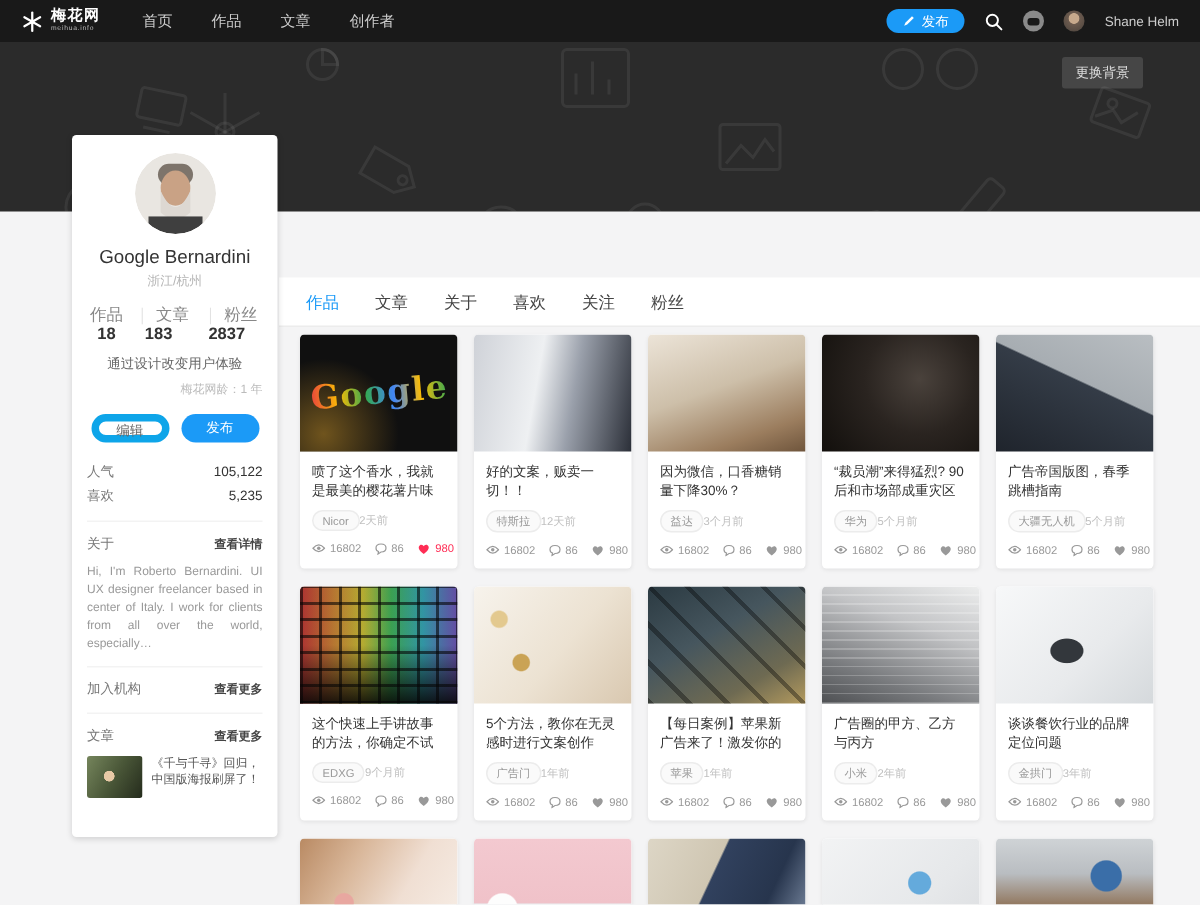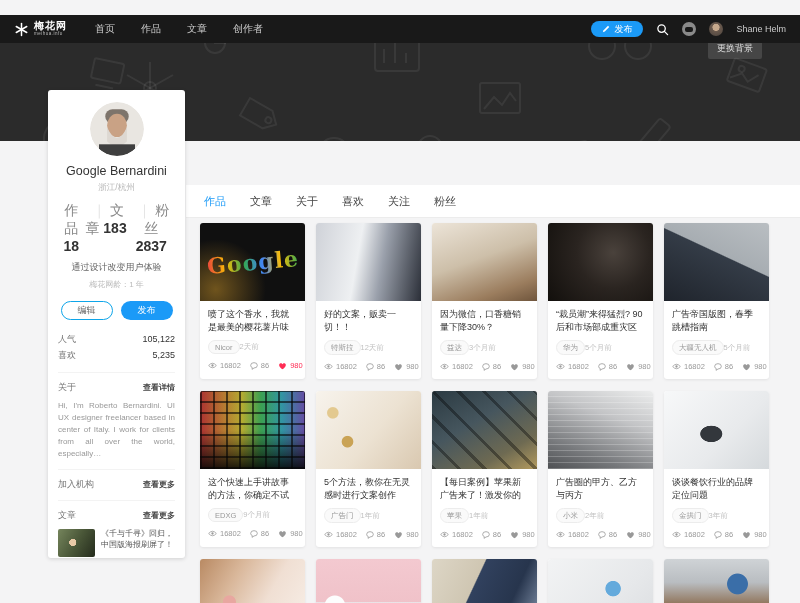--- a/index.html
+++ b/index.html
@@ -1,21 +1,21 @@
 <!DOCTYPE html>
 <html><head>
 <meta charset="utf-8">
 <style>
   * { margin:0; padding:0; box-sizing:border-box; }
   html,body { background:#f4f4f5; }
   body { font-family:"Liberation Sans", sans-serif; }
   .page { position:relative; width:800px; height:603px; overflow:hidden; background:#f4f4f5; }
 
   
-  .topbar { position:absolute; left:0; top:15px; width:800px; height:28px; background:#191919;
+  .topbar { position:absolute; left:0; top:0; width:800px; height:28px; background:#191919;
             display:flex; align-items:center; padding:0 14px; z-index:30; }
   .logo { display:flex; align-items:center; gap:5px; margin-right:28px; }
   .logo-flower { width:15px; height:15px; }
   .logo-txt { display:flex; flex-direction:column; line-height:1; }
   .logo-title { color:#fff; font-size:10px; font-weight:bold; letter-spacing:1px; }
   .logo-sub { color:#bbb; font-size:4.5px; margin-top:1px; letter-spacing:.5px; }
   .topnav { display:flex; gap:26px; }
   .nav-item { color:#ccc; font-size:10px; text-decoration:none; cursor:pointer; }
   .topbar-right { margin-left:auto; display:flex; align-items:center; gap:13px; }
   .publish-pill { display:flex; align-items:center; gap:4px; background:#1b9af7; color:#fff;
@@ -34,27 +34,27 @@
   .change-bg { position:absolute; right:38px; top:10px; background:rgba(255,255,255,.13); color:#ddd;
                border:none; border-radius:2px; font-size:9px; padding:4px 9px; cursor:pointer; }
 
   
   .profile-card { position:absolute; left:48px; top:90px; width:137px; height:468px; background:#fff;
                   border-radius:3px; box-shadow:0 1px 4px rgba(0,0,0,.15); z-index:20; overflow:hidden;
                   padding:12px 10px 0; text-align:center; }
   .p-avatar { width:54px; height:54px; border-radius:50%; overflow:hidden; margin:0 auto; display:block; }
   .p-name { margin-top:8px; font-size:12.5px; color:#333; }
   .p-loc { margin-top:4px; font-size:8.5px; color:#b5b5b5; }
-  .p-stats { margin-top:8px; font-size:14px; color:#888; display:flex; justify-content:center; }
+  .p-stats { margin-top:8px; font-size:11px; color:#888; display:flex; justify-content:center; }
   .pstat b { color:#333; }
   .pstat + .pstat::before { content:"｜"; color:#e2e2e2; margin:0 4px; }
   .p-tagline { margin-top:7px; font-size:9px; color:#666; }
-  .p-age { margin-top:5px; font-size:8px; color:#bbb; }
+  .p-age { margin-top:5px; font-size:8px; color:#bbb;text-align:right; }
   .p-btns { margin-top:11px; display:flex; gap:8px; justify-content:center; }
-  .btn-edit { width:52px; height:19px; border:1px solid #0ea5e9; background:#fff; color:#666;
+  .btn-edit { width:52px; height:19px; border:5px solid #0ea5e9; background:#fff; color:#666;
               border-radius:10px; font-size:9px; cursor:pointer; }
   .btn-pub { width:52px; height:19px; border:none; background:#1b9af7; color:#fff;
              border-radius:10px; font-size:9px; cursor:pointer; }
   .p-metrics { margin-top:11px; }
   .metric { display:flex; justify-content:space-between; font-size:9px; color:#777; height:16px; align-items:center; }
   .metric b { color:#333; font-weight:normal; }
   .p-sec { margin-top:9px; border-top:1px solid #f3f3f3; padding-top:8px; }
   .sec-head { display:flex; justify-content:space-between; align-items:center; }
   .sec-title { font-size:9px; color:#777; }
   .sec-more { font-size:8px; color:#444; font-weight:bold; cursor:pointer; }

